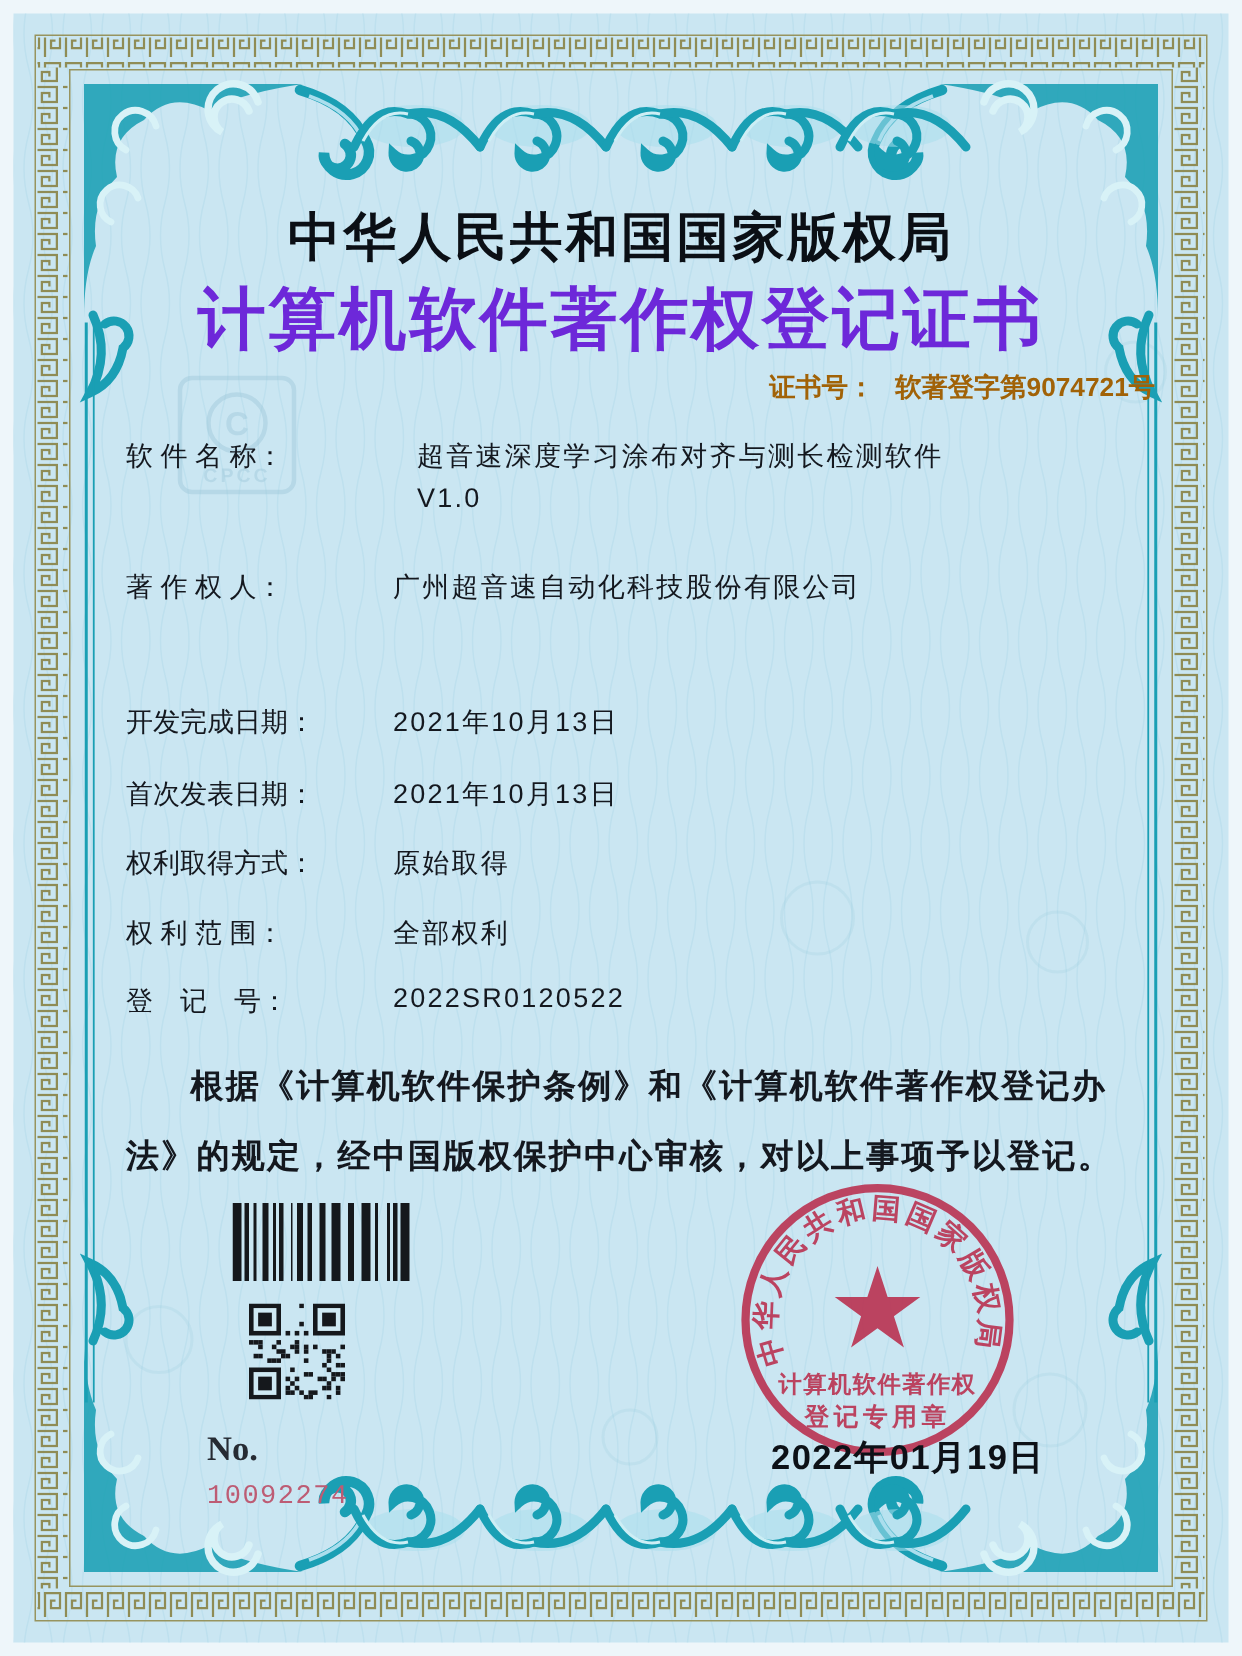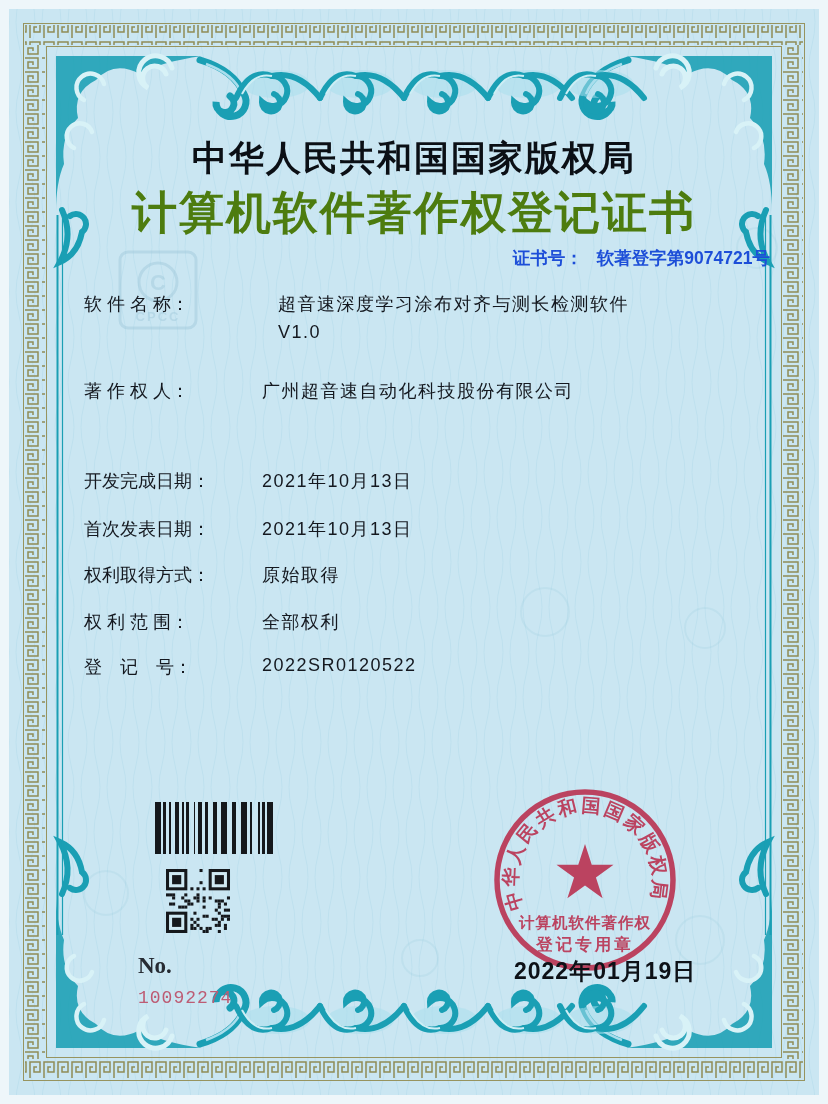--- a/index.html
+++ b/index.html
@@ -9,25 +9,25 @@
     font-family:"Liberation Sans", sans-serif;
     color:#12171f;
   }
   .abs{position:absolute;}
   .authority{
     left:0;top:135px;width:100%;text-align:center;
     font-size:35px;font-weight:700;letter-spacing:2px;color:#0b0f15;
   }
   .main-title{
     left:0;top:183px;width:100%;text-align:center;
-    font-size:45px;font-weight:900;letter-spacing:2px;color:#4d7c0f;
+    font-size:45px;font-weight:900;letter-spacing:2px;color:#6d28d9;
   }
   .certno{
     right:58px;top:246px;display:flex;gap:14px;
-    font-size:17.5px;font-weight:700;color:#1d4ed8;
+    font-size:17.5px;font-weight:700;color:#a16207;
   }
   .row{position:absolute;left:84px;display:flex;font-size:18px;font-weight:400;color:#14181f;}
   .row .lbl{display:inline-block;width:178px;flex:0 0 178px;}
   .row .valcol{display:flex;flex-direction:column;gap:6px;margin-left:16px;}
   .row .val{letter-spacing:1.5px;max-width:470px;}
   .statement{
     left:84px;top:700px;width:668px;
     font-size:22px;font-weight:700;letter-spacing:1.5px;line-height:47px;
     text-indent:43px;color:#14181f;
   }
@@ -172,20 +172,21 @@
     <div class="row" style="top:610px">
       <span class="lbl">权 利 范 围：</span>
       <span class="val">全部权利</span>
     </div>
 
     <div class="row" style="top:655px">
       <span class="lbl">登　记　号：</span>
       <span class="val">2022SR0120522</span>
     </div>
 
+    <div class="abs statement">根据《计算机软件保护条例》和《计算机软件著作权登记办法》的规定，经中国版权保护中心审核，对以上事项予以登记。</div>
 
     <svg id="barcode-svg" class="abs codes" style="left:155px;top:802px" width="124" height="52" viewBox="0 0 124 52">
         <rect x="0" y="0" width="6" height="52" fill="#15181c"></rect>
         <rect x="8" y="0" width="3" height="52" fill="#15181c"></rect>
         <rect x="14" y="0" width="2" height="52" fill="#15181c"></rect>
         <rect x="20" y="0" width="4" height="52" fill="#15181c"></rect>
         <rect x="27" y="0" width="2" height="52" fill="#15181c"></rect>
         <rect x="31" y="0" width="3" height="52" fill="#15181c"></rect>
         <rect x="39" y="0" width="1" height="52" fill="#15181c"></rect>
         <rect x="43" y="0" width="4" height="52" fill="#15181c"></rect>

